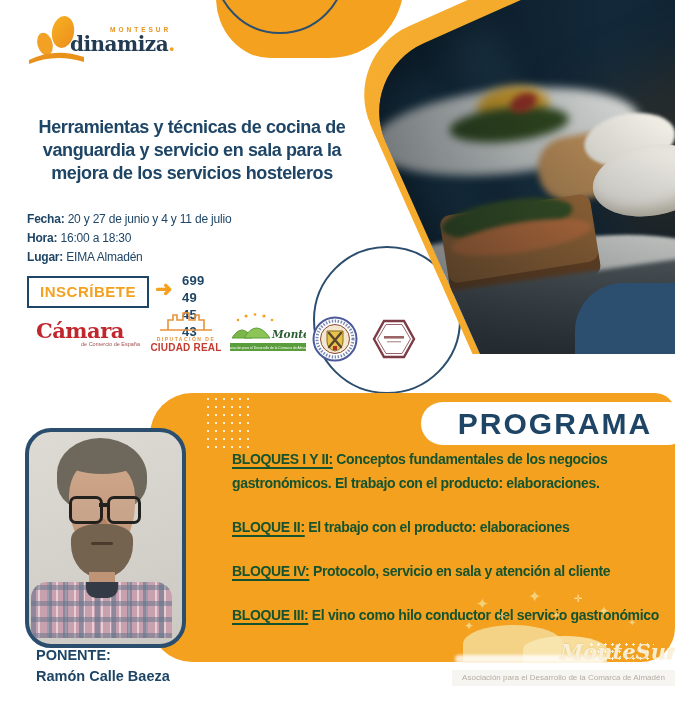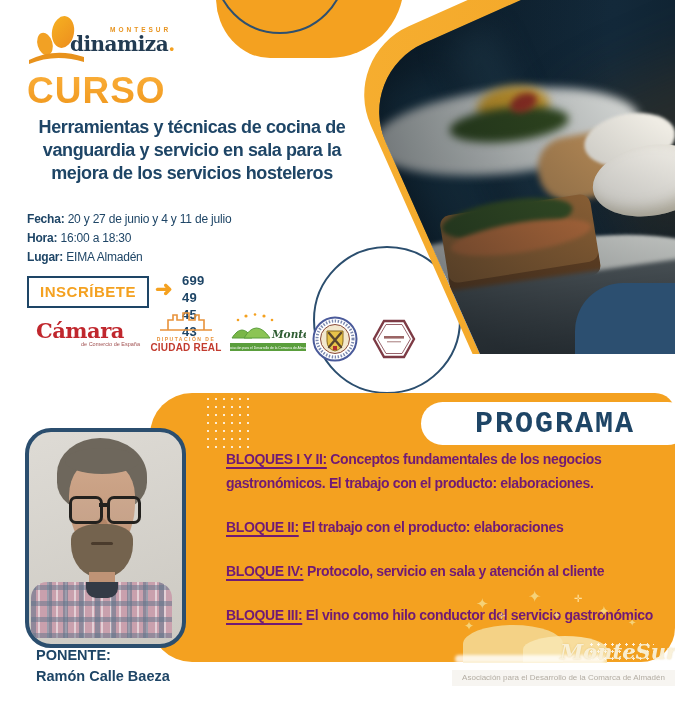--- a/index.html
+++ b/index.html
@@ -93,23 +93,23 @@
               border:2px solid #2B4E6E;z-index:1;}
 
   
   .panel{position:absolute;left:150px;top:393px;width:525px;height:269px;background:#F4A120;
          border-radius:42px 20px 34px 42px;z-index:2;}
   .dots{position:absolute;left:54px;top:2px;width:50px;height:54px;
         background-image:radial-gradient(rgba(255,255,255,.8) 1.1px, transparent 1.4px);
         background-size:8px 8px;}
   .pill{position:absolute;right:-14px;top:9px;width:268px;height:43px;background:#fff;border-radius:26px;
         display:flex;align-items:center;justify-content:center;}
-  .pill span{font-size:30px;font-weight:800;letter-spacing:2px;color:#1E4566;font-family:Liberation Mono, monospace;}
-  .blocks{position:absolute;left:76px;top:54px;width:432px;font-size:14px;font-weight:bold;
-          letter-spacing:-.35px;line-height:24px;color:#701a75;}
+  .pill span{font-size:30px;font-weight:800;letter-spacing:2px;color:#1E4566;}
+  .blocks{position:absolute;left:82px;top:54px;width:432px;font-size:14px;font-weight:bold;
+          letter-spacing:-.35px;line-height:24px;color:#14532d;}
   .block{margin:0 0 20px 0;}
   .bh{text-decoration:underline;text-underline-offset:3px;text-decoration-thickness:2px;}
 
   
   .watermark{position:absolute;left:440px;top:575px;width:235px;height:125px;z-index:3;pointer-events:none;}
   .wm-m1{position:absolute;left:23px;top:50px;width:100px;height:38px;background:rgba(244,222,160,.8);
          border-radius:50% 50% 0 0;}
   .wm-m2{position:absolute;left:83px;top:61px;width:84px;height:27px;background:rgba(248,231,180,.85);
          border-radius:50% 50% 0 0;}
   .wm-base{position:absolute;left:15px;top:80px;width:150px;height:8px;background:rgba(255,255,255,.8);
@@ -195,21 +195,20 @@
       </linearGradient>
         </defs>
       <ellipse cx="17" cy="30" rx="7.5" ry="11.5" fill="#F2A124" transform="rotate(-16 17 30)"></ellipse>
       <ellipse cx="35" cy="18" rx="11" ry="16" fill="url(#lg1)" transform="rotate(10 35 18)"></ellipse>
       <path d="M1 46 Q27 33 56 43 L56 48 Q27 39 1 50 Z" fill="#E8921C"></path>
     </svg>
     <div class="brand-top">MONTESUR</div>
     <div class="brand-name"><span>dinamiza</span><span class="dot">.</span></div>
   </div>
 
-  <div class="curso">CURSO</div>
   <div class="title">Herramientas y técnicas de cocina de vanguardia y servicio en sala para la mejora de los servicios hosteleros</div>
 
   <div class="details">
     <div><b>Fecha:</b> <span>20 y 27 de junio y 4 y 11 de julio</span></div>
     <div><b>Hora:</b> <span>16:00 a 18:30</span></div>
     <div><b>Lugar:</b> <span>EIMA Almadén</span></div>
   </div>
 
   <div class="cta-row">
     <div class="cta">INSCRÍBETE</div>

